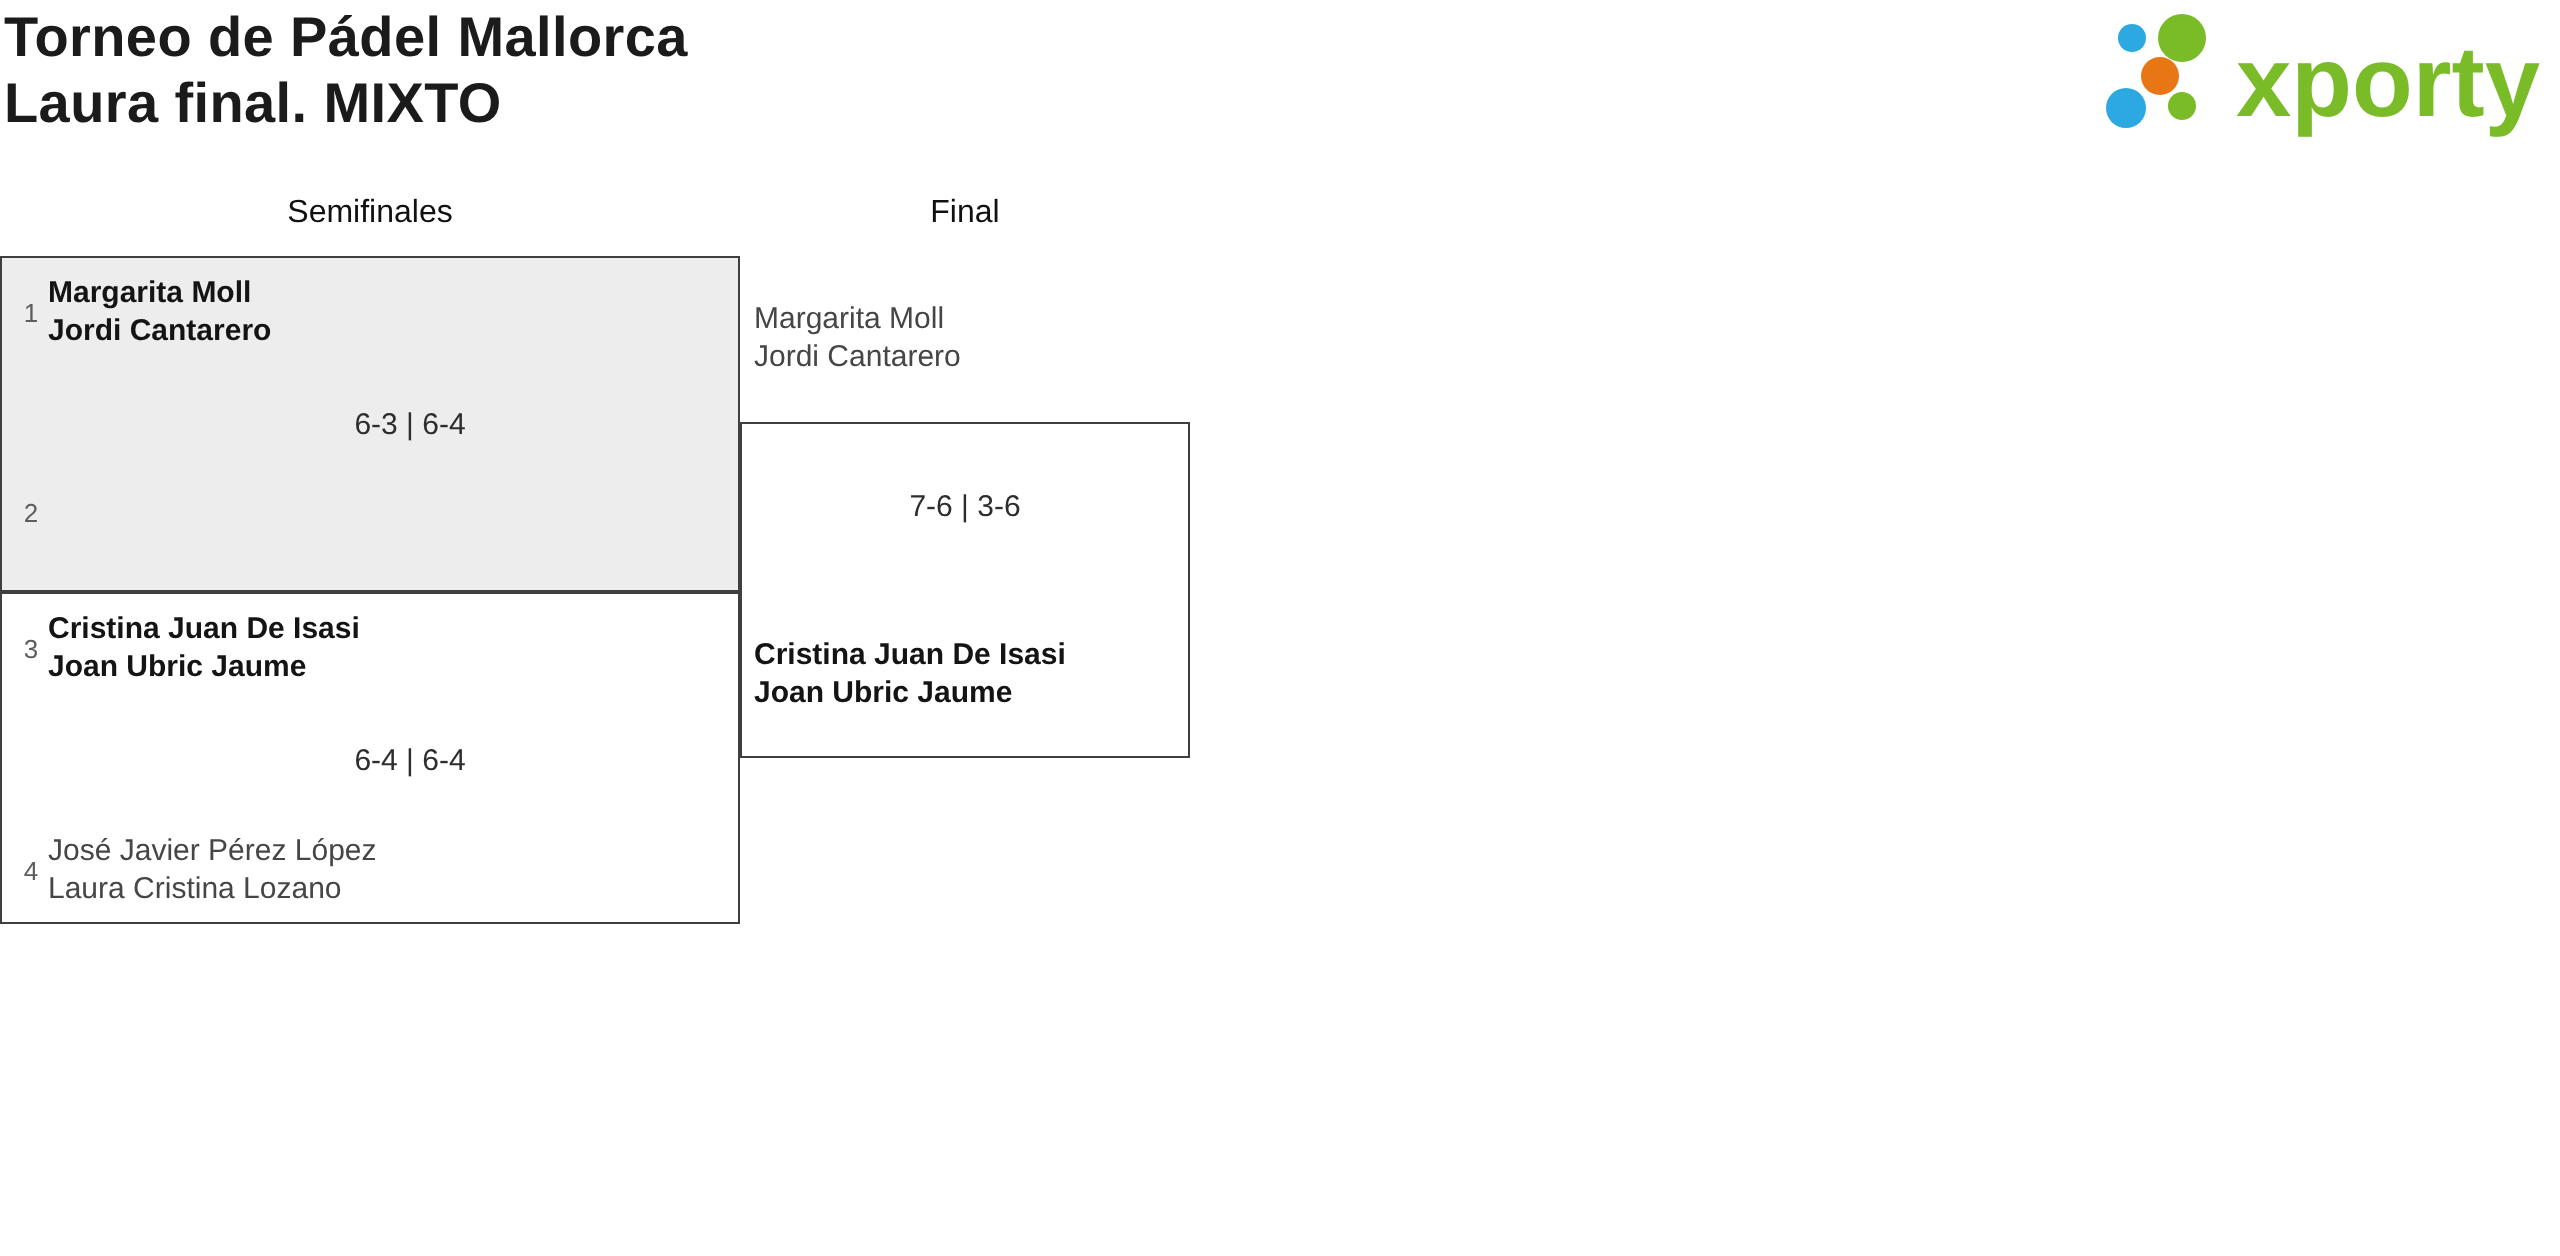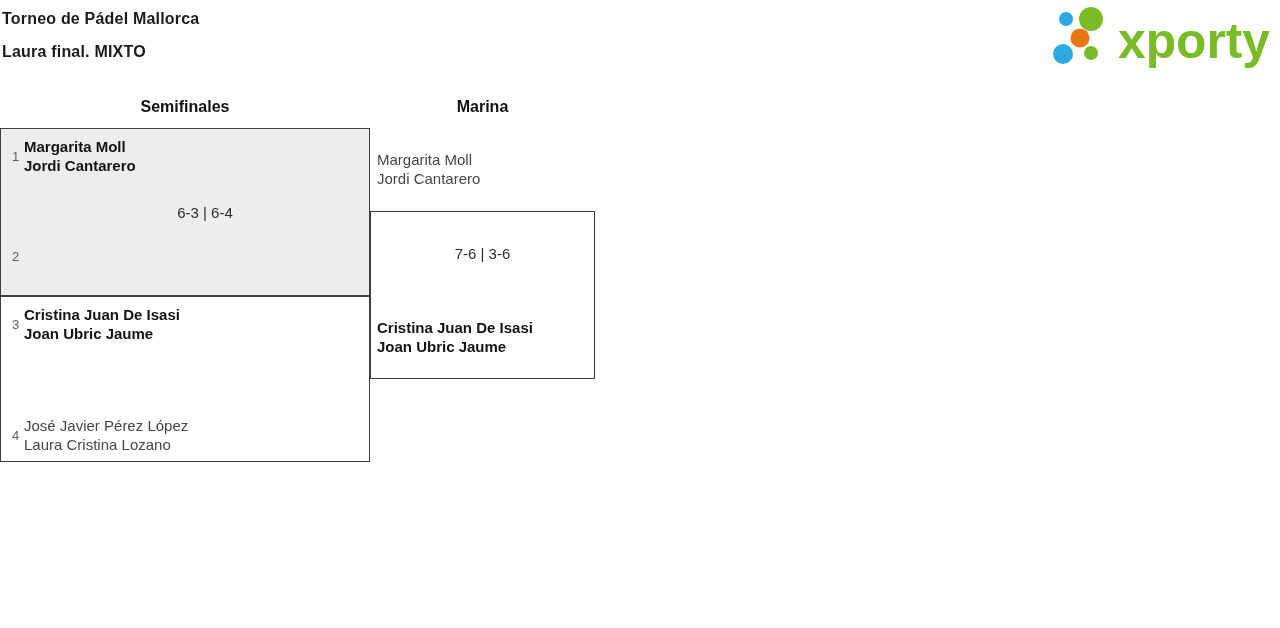--- a/index.html
+++ b/index.html
@@ -5,35 +5,35 @@
   * { margin:0; padding:0; box-sizing:border-box; }
   html,body { background:#ffffff; }
   body {
     width:1280px; height:628px; position:relative; overflow:hidden;
     font-family:"Liberation Sans", sans-serif; color:#1a1a1a;
   }
 
   
   .page-title {
     position:absolute; left:2px; top:2px;
-    font-size:16px; font-weight:700; line-height:33px; color:#1b1b1b;
+    font-size:28px; font-weight:700; line-height:33px; color:#1b1b1b;
     letter-spacing:0.2px;
   }
 
   
   .logo { position:absolute; left:1048px; top:3px; width:232px; height:72px; cursor:pointer; }
   .logo .dot-blue   { fill:#2ba9e0; }
   .logo .dot-green  { fill:#79bc28; }
   .logo .dot-orange { fill:#e87614; }
   .logo .wordmark   { fill:#79bc28; font-family:"Liberation Sans",sans-serif; font-weight:700; font-size:50px; }
 
   
   .round-header {
     position:absolute; top:97px; height:20px; line-height:20px;
-    font-size:16px; font-weight:700; color:#111; text-align:center;
+    font-size:16px; font-weight:400; color:#111; text-align:center;
   }
   .rh-semis { left:0; width:370px; }
   .rh-final { left:370px; width:225px; }
 
   
   .match { position:absolute; border:1px solid #3f3f3f; }
   .sf1       { left:0;     top:128px; width:370px; height:168px; background:#ededed; }
   .sf2       { left:0;     top:296px; width:370px; height:166px; background:#ffffff; }
   .final-box { left:370px; top:211px; width:225px; height:168px; background:#ffffff; }
 
@@ -76,21 +76,21 @@
     <circle class="dot-blue" cx="18" cy="16" r="7"></circle>
     <circle class="dot-green" cx="43" cy="16" r="12"></circle>
     <circle class="dot-orange" cx="32" cy="35" r="9.5"></circle>
     <circle class="dot-blue" cx="15" cy="51" r="10"></circle>
     <circle class="dot-green" cx="43" cy="50" r="7"></circle>
   </g>
   <text class="wordmark" x="70" y="55" textLength="152" lengthAdjust="spacingAndGlyphs">xporty</text>
 </svg>
 
 <div class="round-header rh-semis">Semifinales</div>
-<div class="round-header rh-final">Marina</div>
+<div class="round-header rh-final">Final</div>
 
 <div class="match sf1">
   <div class="team-row row-top">
     <span class="seed">1</span>
     <div class="names winner">
       <div>Margarita Moll</div>
       <div>Jordi Cantarero</div>
     </div>
   </div>
   <div class="score score-sf">6-3 | 6-4</div>
@@ -100,20 +100,21 @@
 </div>
 
 <div class="match sf2">
   <div class="team-row row-top">
     <span class="seed">3</span>
     <div class="names winner">
       <div>Cristina Juan De Isasi</div>
       <div>Joan Ubric Jaume</div>
     </div>
   </div>
+  <div class="score score-sf">6-4 | 6-4</div>
   <div class="team-row row-bottom">
     <span class="seed">4</span>
     <div class="names loser">
       <div>José Javier Pérez López</div>
       <div>Laura Cristina Lozano</div>
     </div>
   </div>
 </div>
 
 <div class="match final-box"></div>

